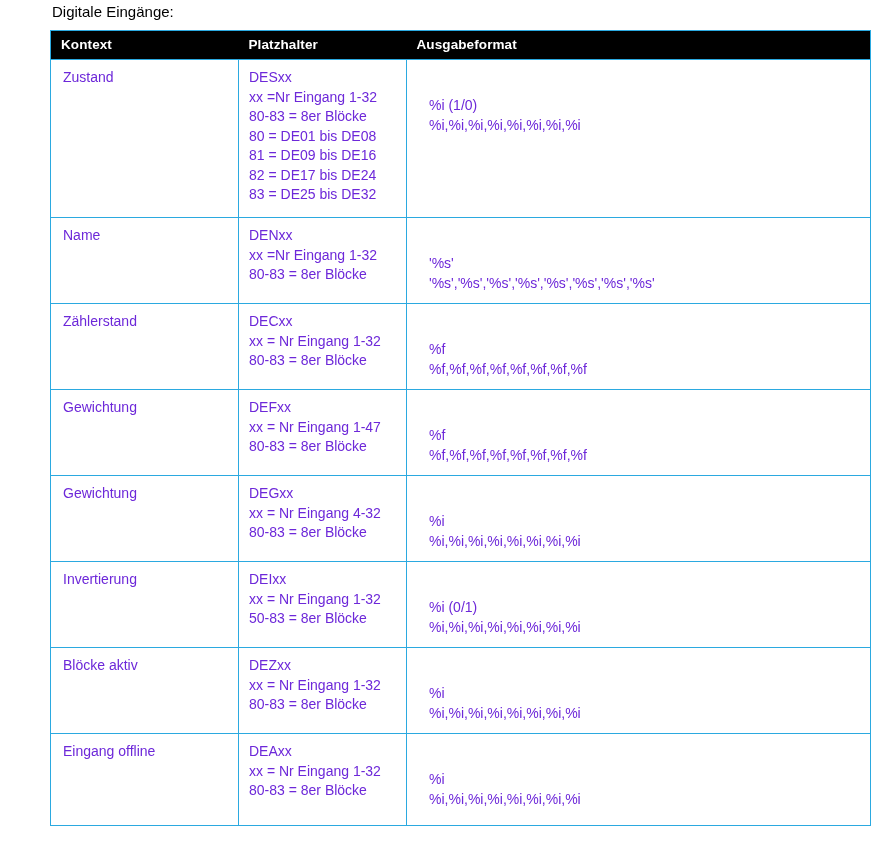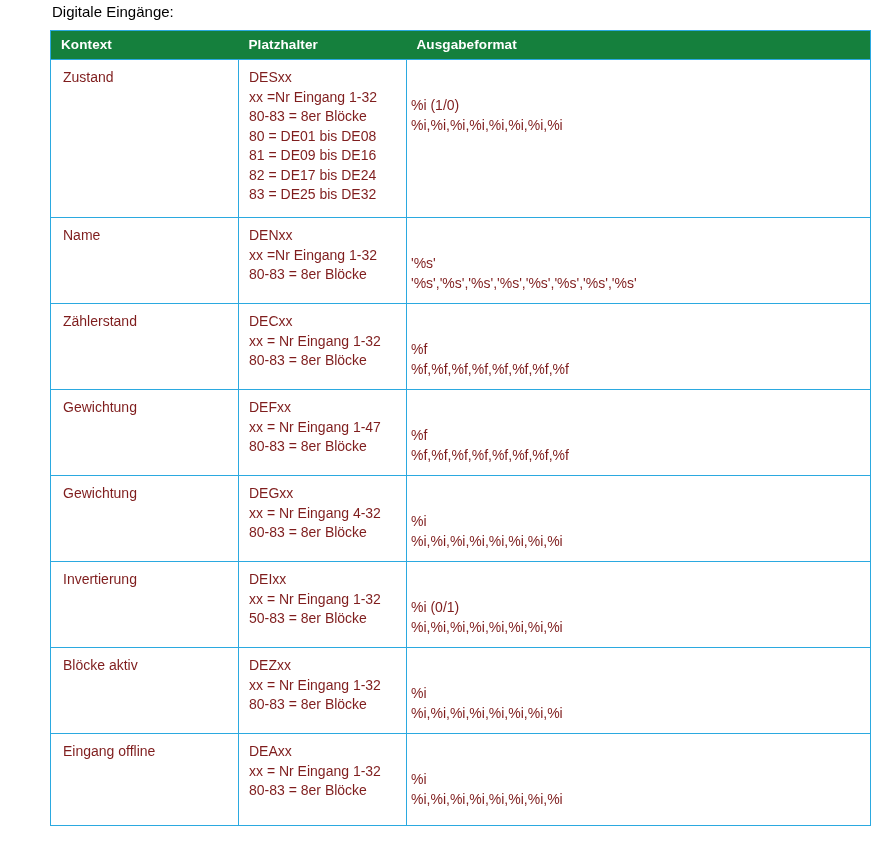--- a/index.html
+++ b/index.html
@@ -38,48 +38,48 @@
     width: 820px;
     border-collapse: collapse;
     table-layout: fixed;
     border: 1px solid #2ba9e0;
   }
   table.ph-table col.c1 { width: 188px; }
   table.ph-table col.c2 { width: 168px; }
   table.ph-table col.c3 { width: 464px; }
 
   thead th {
-    background: #15803d;
+    background: #000000;
     color: #ffffff;
     font-size: 13.5px;
     font-weight: bold;
     text-align: left;
     padding: 6px 0 7px 10px;
     border: none;
     vertical-align: middle;
     letter-spacing: 0.1px;
   }
   tbody td {
     border: 1px solid #2ba9e0;
     vertical-align: top;
     font-size: 14px;
     line-height: 19.5px;
     padding: 8px 8px 10px 10px;
-    color: #7f1d1d;
+    color: #6d28d9;
   }
   tbody td.ctx {
     padding-left: 12px;
   }
   tbody td.ph {
     padding-left: 10px;
     white-space: pre-line;
     margin-top: 36px;
   }
   tbody td.fmt {
-    padding-left: 4px;
+    padding-left: 22px;
     white-space: pre-line;
   }
   .fmt-inner {
     display: block;
   }
 </style>
 </head>
 <body>
 
 <div class="page">

